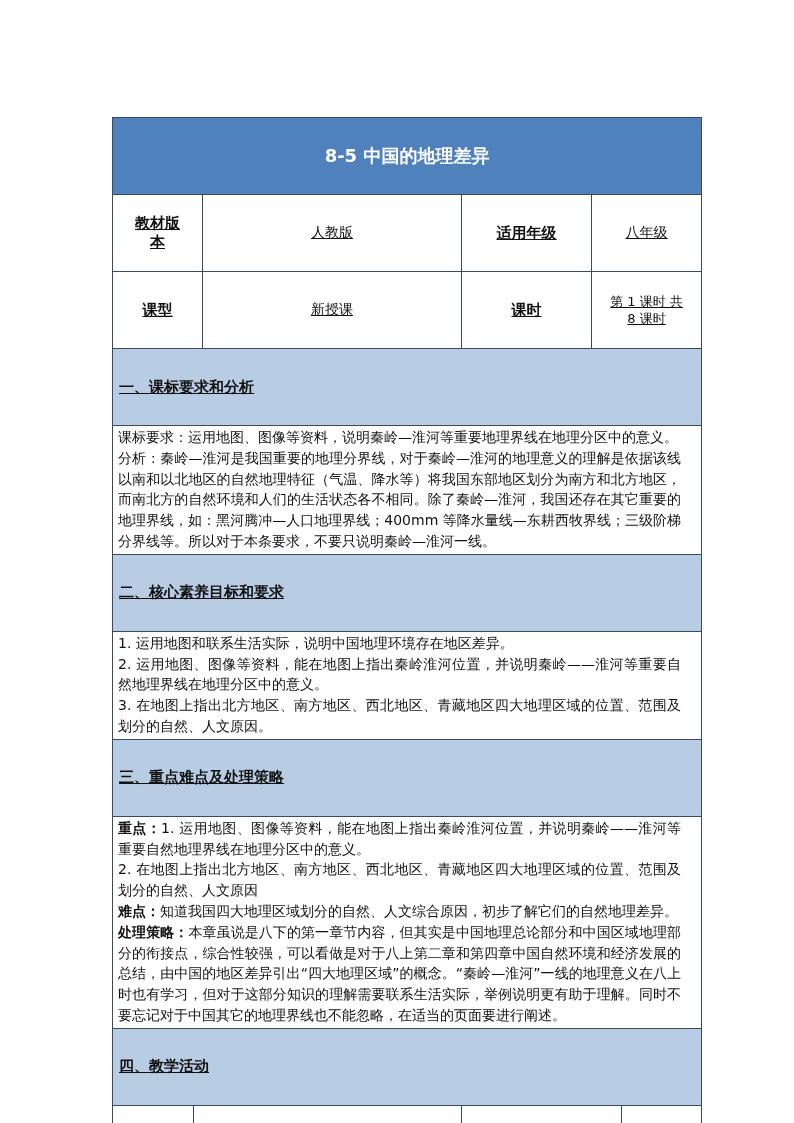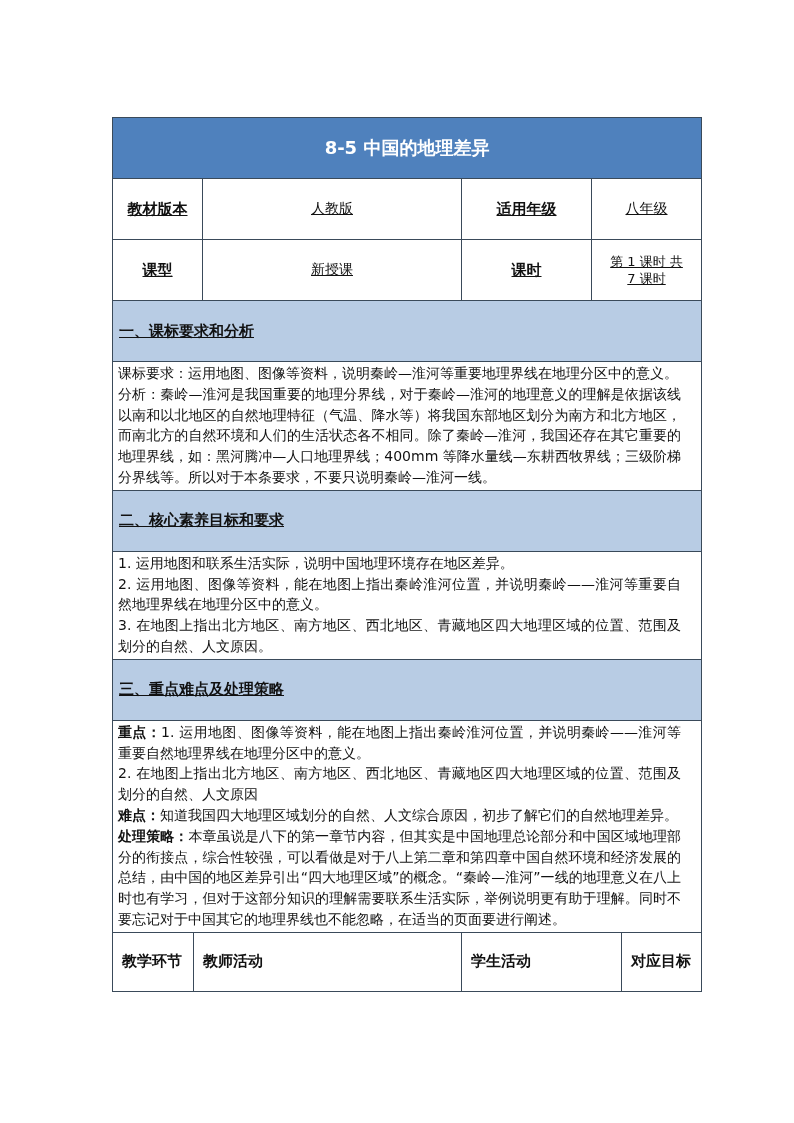--- a/index.html
+++ b/index.html
@@ -1,19 +1,19 @@
 <!DOCTYPE html>
 <html><head>
   <meta charset="utf-8">
   <style>
     html, body { margin: 0; padding: 0; background: #ffffff; }
     body { width: 794px; height: 1123px; position: relative; font-family: "DejaVu Sans", "Liberation Sans", sans-serif; color: #111; }
     .doc { position: absolute; left: 112px; top: 117px; width: 589px; }
     table { border-collapse: collapse; width: 589px; table-layout: fixed; }
-    td { border: 1px solid #3a4a5a; padding: 9px; vertical-align: middle; }
+    td { border: 1px solid #3a4a5a; padding: 17px; vertical-align: middle; }
     .title-row td { background: #4f81bd; color: #ffffff; height: 42px; text-align: center; font-weight: bold; font-size: 18px; }
     .meta-row td { height: 42px; text-align: center; font-size: 14px; text-decoration: underline; }
     .meta-row .lbl { font-weight: bold; font-size: 15px; }
     .meta-row .small { font-size: 13px; line-height: 17px; padding: 0 4px; }
     .sec-head td { background: #b8cce4; height: 42px; font-weight: bold; font-size: 15px; padding-left: 6px; text-align: left; text-decoration: underline; }
     .sec-body td { font-size: 14px; line-height: 20.8px; padding: 1px 20px 2px 5px; text-align: justify; vertical-align: top; }
     .sec-body p { margin: 0; }
     .sec-body b { font-weight: bold; }
     .act-row td { height: 40px; text-align: left; font-weight: bold; font-size: 15px; }
   </style>
@@ -37,21 +37,21 @@
       <td>人教版</td>
       <td class="lbl">适用年级</td>
       <td>八年级</td>
     </tr>
     <tr class="meta-row">
       <td class="lbl">课型</td>
       <td>新授课</td>
       <td class="lbl">课时</td>
       <td class="small">
         <div>第 1 课时  共</div>
-        <div>7 课时</div>
+        <div>8 课时</div>
       </td>
     </tr>
 
     <tr class="sec-head">
       <td colspan="4">一、课标要求和分析</td>
     </tr>
     <tr class="sec-body">
       <td colspan="4">
         <p><span>课标要求：运用地图、图像等资料，说明秦岭—淮河等重要地理界线在地理分区中的意义。</span></p>
         <p><span>分析：秦岭—淮河是我国重要的地理分界线，对于秦岭—淮河的地理意义的理解是依据该线以南和以北地区的自然地理特征（气温、降水等）将我国东部地区划分为南方和北方地区，而南北方的自然环境和人们的生活状态各不相同。除了秦岭—淮河，我国还存在其它重要的地理界线，如：黑河腾冲—人口地理界线；400mm 等降水量线—东耕西牧界线；三级阶梯分界线等。所以对于本条要求，不要只说明秦岭—淮河一线。</span></p>
@@ -74,20 +74,23 @@
     </tr>
     <tr class="sec-body">
       <td colspan="4">
         <p><b>重点：</b><span>1. 运用地图、图像等资料，能在地图上指出秦岭淮河位置，并说明秦岭——淮河等重要自然地理界线在地理分区中的意义。</span></p>
         <p><span>2. 在地图上指出北方地区、南方地区、西北地区、青藏地区四大地理区域的位置、范围及划分的自然、人文原因</span></p>
         <p><b>难点：</b><span>知道我国四大地理区域划分的自然、人文综合原因，初步了解它们的自然地理差异。</span></p>
         <p><b>处理策略：</b><span>本章虽说是八下的第一章节内容，但其实是中国地理总论部分和中国区域地理部分的衔接点，综合性较强，可以看做是对于八上第二章和第四章中国自然环境和经济发展的总结，由中国的地区差异引出“四大地理区域”的概念。“秦岭—淮河”一线的地理意义在八上时也有学习，但对于这部分知识的理解需要联系生活实际，举例说明更有助于理解。同时不要忘记对于中国其它的地理界线也不能忽略，在适当的页面要进行阐述。</span></p>
       </td>
     </tr>
 
+    <tr class="sec-head">
+      <td colspan="4">四、教学活动</td>
+    </tr>
   </tbody>
     </table>
   <table style="margin-top:-1px;">
     <colgroup>
       <col style="width:81px">
         <col style="width:268px">
         <col style="width:160px">
         <col style="width:80px">
     </colgroup>
     <tbody>

